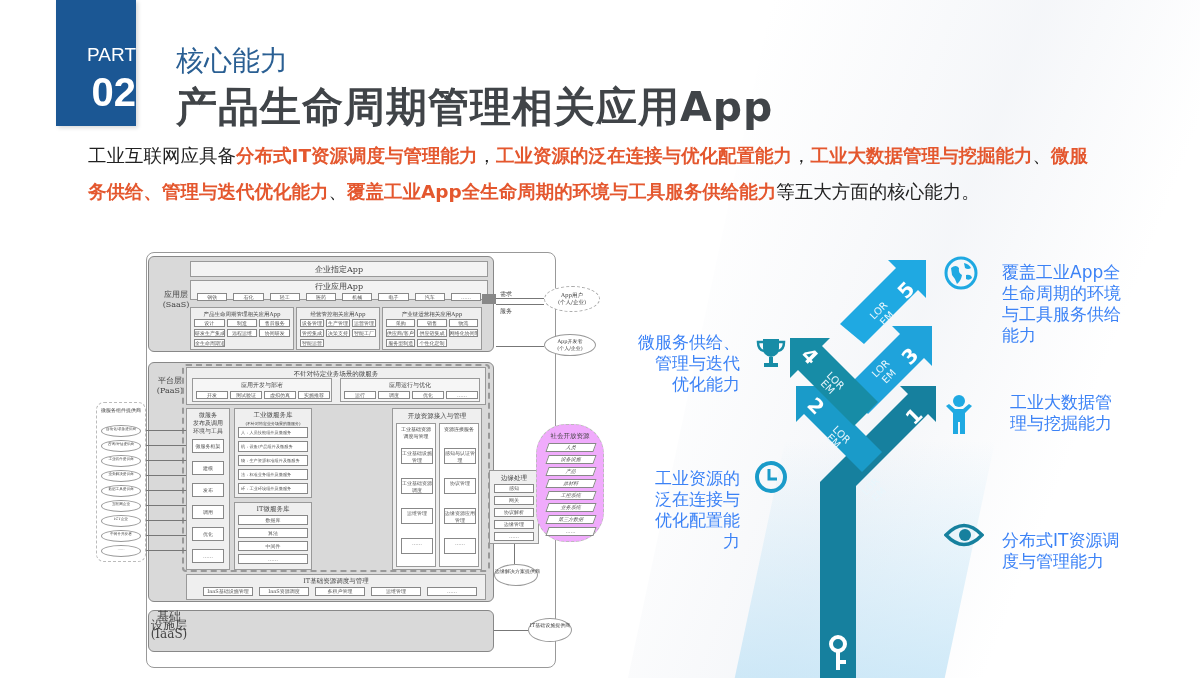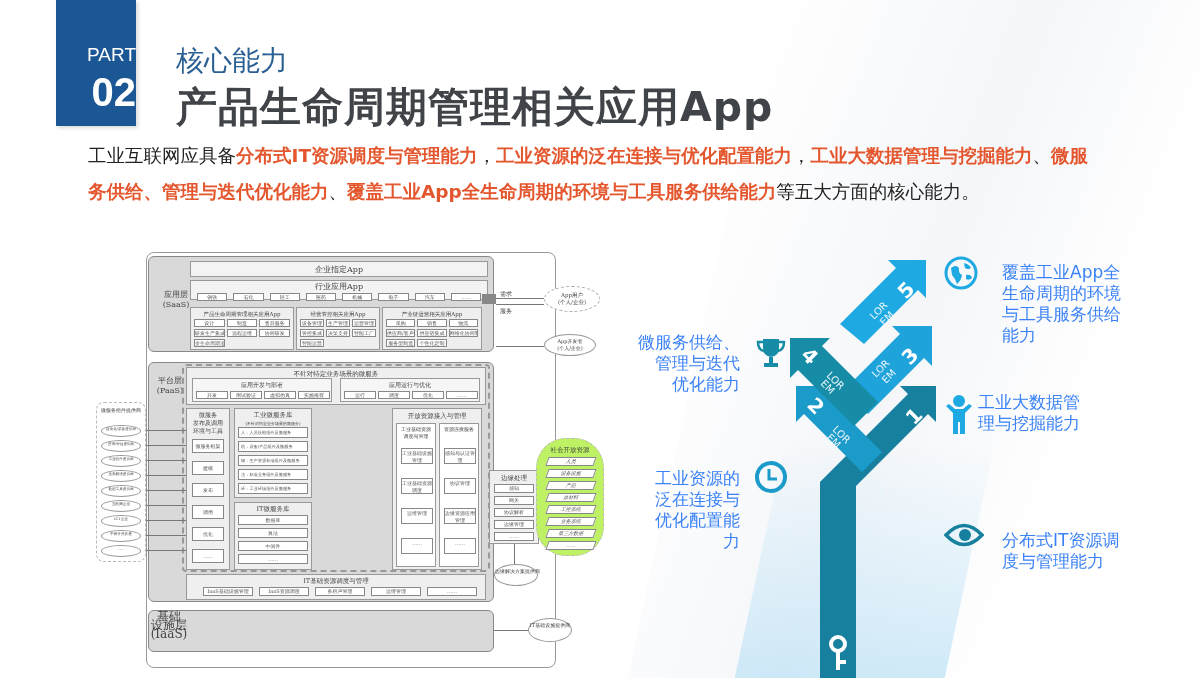--- a/index.html
+++ b/index.html
@@ -215,21 +215,21 @@
   <div id="edge" style="position:absolute;left:393px;top:218px;width:50px;height:74px;border:1px solid #999;background:#efefef">
       <div class="lbl" style="left: 0px; right: 0px; top: 2px; font-size: 6.5px;">边缘处理</div>
       <div class="box" style="left: 4px; top: 13px; width: 40px; height: 9px;">感知</div>
       <div class="box" style="left: 4px; top: 25px; width: 40px; height: 9px;">网关</div>
       <div class="box" style="left: 4px; top: 37px; width: 40px; height: 9px;">协议解析</div>
       <div class="box" style="left: 4px; top: 49px; width: 40px; height: 9px;">边缘管理</div>
       <div class="box" style="left: 4px; top: 61px; width: 40px; height: 9px;">……</div>
     </div>
   <div class="vline" style="left:418px;top:292px;height:20px"></div>
   <div class="ell" style="left:398px;top:312px;width:44px;height:22px;white-space:pre">边缘解决方案提供商</div>
-  <div id="social" style="position:absolute;left:440px;top:186px;width:68px;height:118px;border:1px dashed #bbb;border-radius:30px;background:#bef264">
+  <div id="social" style="position:absolute;left:440px;top:172px;width:68px;height:118px;border:1px dashed #bbb;border-radius:30px;background:#f0abfc">
       <div class="lbl" style="left: 0px; right: 0px; top: 6px; font-size: 6.5px;">社会开放资源</div>
       <div class="box" style="left: 10px; top: 18px; width: 48px; height: 9px; transform: skewX(-20deg);">人员</div>
       <div class="box" style="left: 10px; top: 30px; width: 48px; height: 9px; transform: skewX(-20deg);">设备设施</div>
       <div class="box" style="left: 10px; top: 42px; width: 48px; height: 9px; transform: skewX(-20deg);">产品</div>
       <div class="box" style="left: 10px; top: 54px; width: 48px; height: 9px; transform: skewX(-20deg);">原材料</div>
       <div class="box" style="left: 10px; top: 66px; width: 48px; height: 9px; transform: skewX(-20deg);">工控系统</div>
       <div class="box" style="left: 10px; top: 78px; width: 48px; height: 9px; transform: skewX(-20deg);">业务系统</div>
       <div class="box" style="left: 10px; top: 90px; width: 48px; height: 9px; transform: skewX(-20deg);">第三方数据</div>
       <div class="box" style="left: 10px; top: 102px; width: 48px; height: 9px; transform: skewX(-20deg);">……</div>
     </div>
@@ -319,20 +319,20 @@
   <circle cx="21" cy="13" r="6" fill="#16809e"></circle>
 </svg>
 
 <div class="cap" style="left:1002px;top:262px;white-space:pre">覆盖工业App全
 生命周期的环境
 与工具服务供给
 能力</div>
 <div class="cap r" style="left:620px;top:332px;width:120px;white-space:pre">微服务供给、
 管理与迭代
 优化能力</div>
-<div class="cap" style="left:978px;top:392px;white-space:pre">工业大数据管
+<div class="cap" style="left:1010px;top:392px;white-space:pre">工业大数据管
 理与挖掘能力</div>
 <div class="cap r" style="left:620px;top:468px;width:120px;white-space:pre">工业资源的
 泛在连接与
 优化配置能
 力</div>
 <div class="cap" style="left:1002px;top:530px;white-space:pre">分布式IT资源调
 度与管理能力</div>
 
 </body></html>

